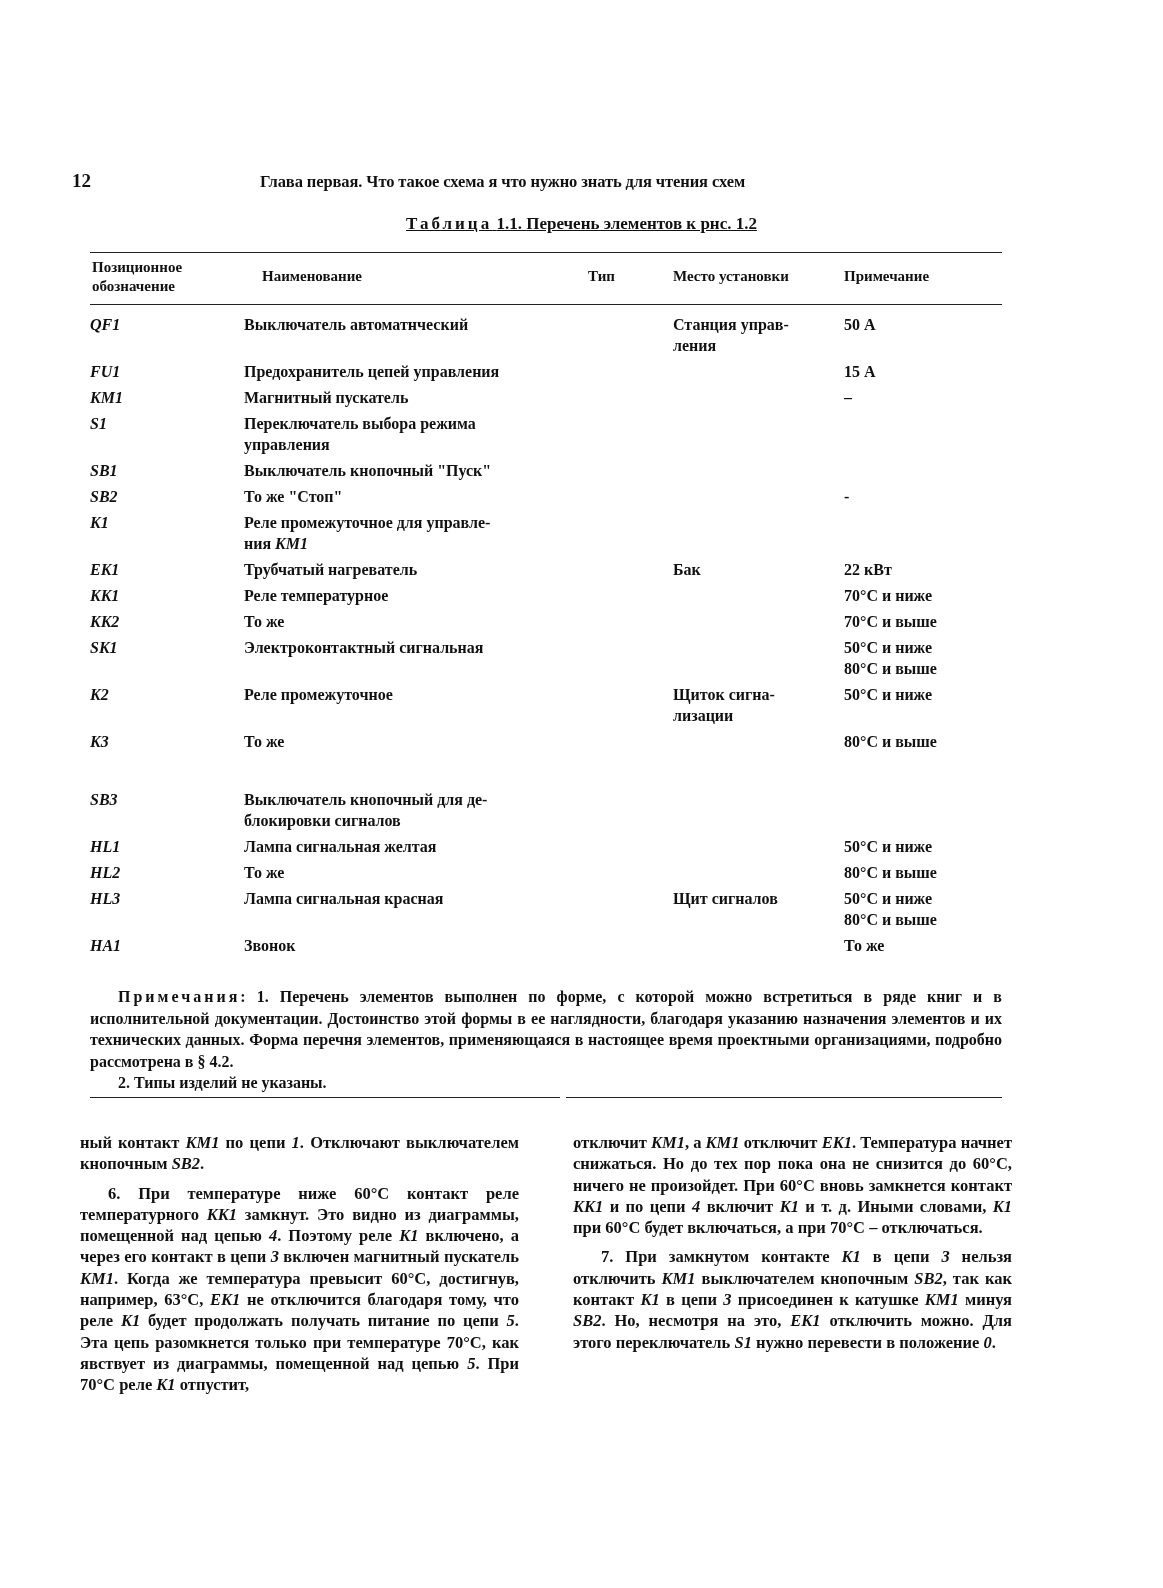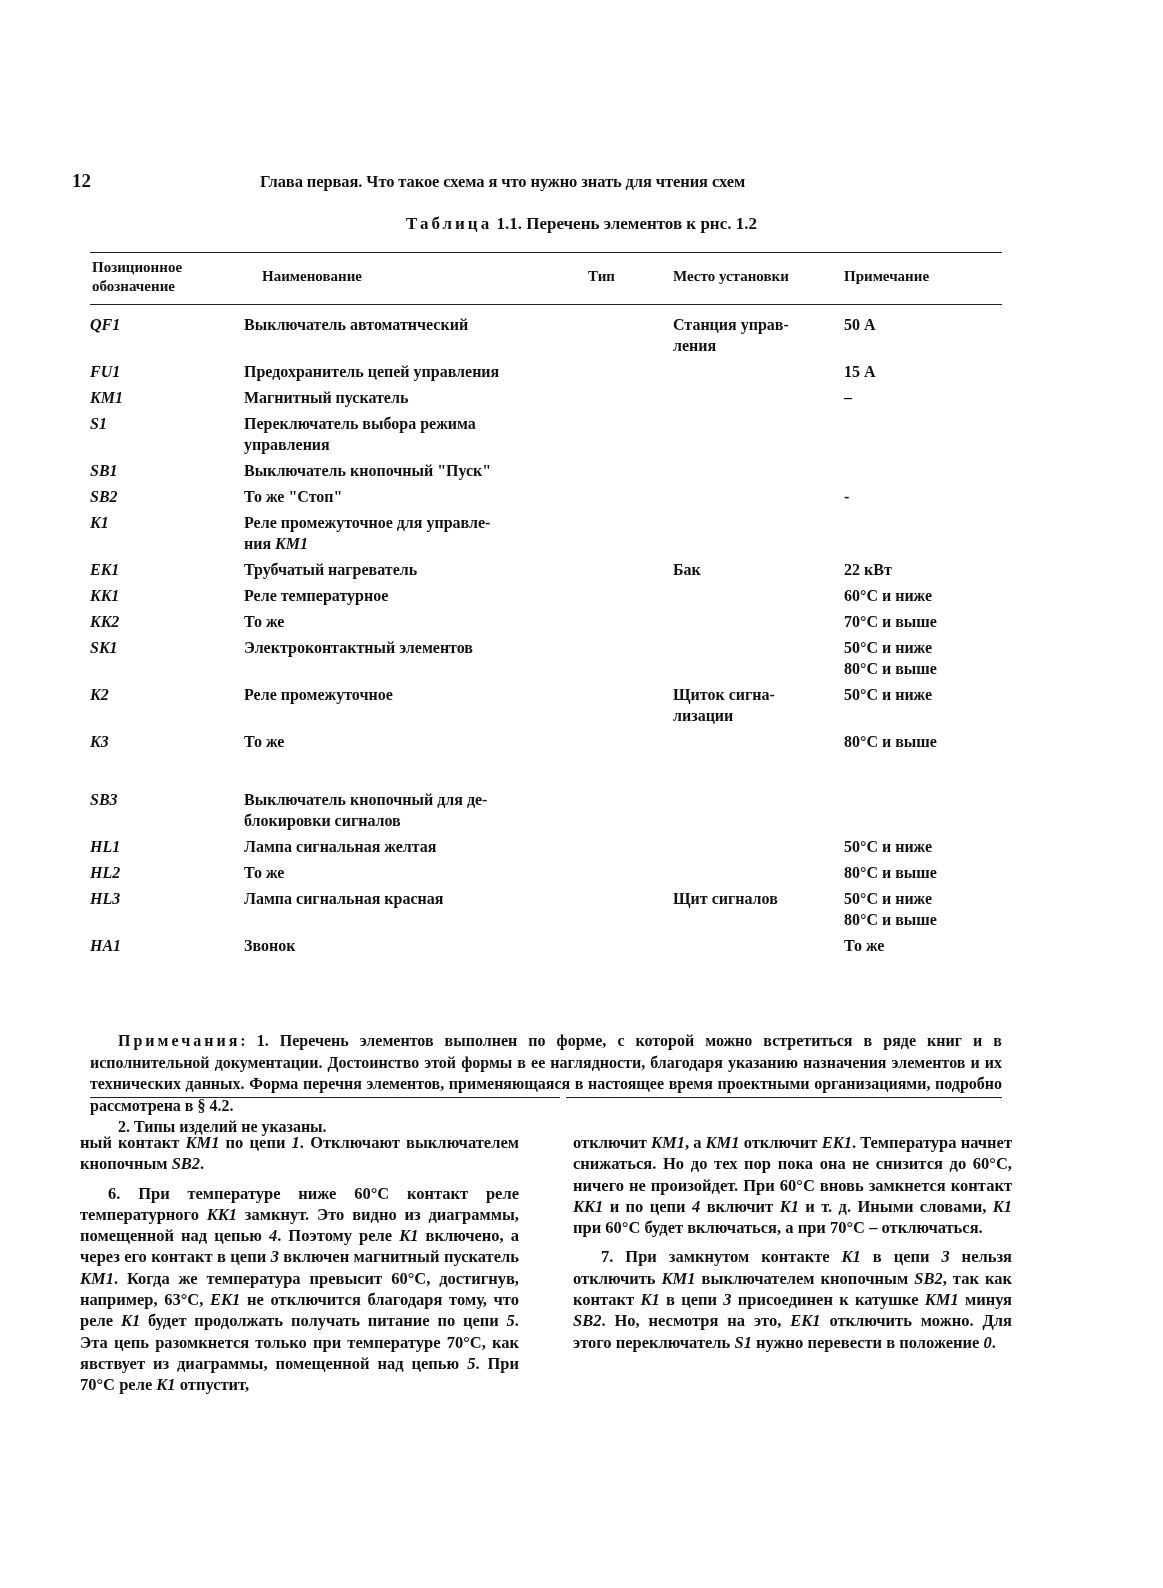--- a/index.html
+++ b/index.html
@@ -1,32 +1,32 @@
 <!DOCTYPE html>
 <html><head>
 <meta charset="utf-8">
 <style>
   html, body { margin: 0; padding: 0; background: #ffffff; }
   body { width: 1163px; height: 1588px; position: relative; color: #111; font-family: "Liberation Serif", "DejaVu Serif", serif; overflow: hidden; }
   .page-header { position: absolute; top: 170px; left: 72px; width: 940px; height: 24px; }
   .page-number { position: absolute; left: 0; top: 0; font-weight: bold; font-size: 19px; }
   .running-head { position: absolute; left: 188px; top: 2px; font-weight: bold; font-size: 16.5px; letter-spacing: -0.1px; }
-  .table-caption { position: absolute; top: 214px; left: 0; width: 1163px; text-align: center; font-size: 17px; font-weight: bold; }
+  .table-caption { position: absolute; top: 214px; left: 0; width: 1163px; text-align: center; font-size: 17px; font-weight: bold; text-decoration: underline; }
   .table-caption .spaced { letter-spacing: 3px; }
   .rule { position: absolute; height: 0; border-top: 1.5px solid #222; }
   .table-head { position: absolute; top: 258px; left: 90px; width: 920px; height: 44px; font-weight: bold; font-size: 15px; }
   .th { position: absolute; line-height: 19px; }
   .table-body { position: absolute; top: 314px; left: 90px; width: 920px; }
   .tr { position: relative; font-weight: bold; font-size: 16px; line-height: 21px; font-family: Liberation Serif, serif; }
   .td { position: absolute; top: 0; }
   .c-pos { left: 0; font-style: italic; }
   .c-name { left: 154px; width: 320px; }
   .c-place { left: 583px; width: 150px; }
   .c-note { left: 754px; width: 170px; }
-  .notes { position: absolute; top: 986px; left: 90px; width: 912px; font-size: 16px; font-weight: bold; line-height: 21.5px; text-align: justify; margin-top: 44px; }
+  .notes { position: absolute; top: 986px; left: 90px; width: 912px; font-size: 16px; font-weight: bold; line-height: 21.5px; text-align: justify; }
   .notes p { margin: 0; text-indent: 28px; }
   .notes .spaced { letter-spacing: 3px; }
   .col { position: absolute; top: 1124px; width: 455px; font-size: 16.5px; font-weight: bold; line-height: 21.3px; text-align: justify; }
   .col p { margin: 8px; }
   .col p.indent { text-indent: 28px; }
   .col-left { left: 72px; }
   .col-right { left: 565px; }
   i { font-style: italic; }
 </style>
 </head>
@@ -104,31 +104,31 @@
     <div class="tr" style="height: 26px;">
       <div class="td c-pos">EK1</div>
       <div class="td c-name">Трубчатый нагреватель</div>
       <div class="td c-place">Бак</div>
       <div class="td c-note">22 кВт</div>
     </div>
     <div class="tr" style="height: 26px;">
       <div class="td c-pos">KK1</div>
       <div class="td c-name">Реле температурное</div>
       <div class="td c-place"></div>
-      <div class="td c-note">60°С и ниже</div>
+      <div class="td c-note">70°С и ниже</div>
     </div>
     <div class="tr" style="height: 26px;">
       <div class="td c-pos">KK2</div>
       <div class="td c-name">То же</div>
       <div class="td c-place"></div>
       <div class="td c-note">70°С и выше</div>
     </div>
     <div class="tr" style="height: 47px;">
       <div class="td c-pos">SK1</div>
-      <div class="td c-name">Электроконтактный элементов</div>
+      <div class="td c-name">Электроконтактный сигнальная</div>
       <div class="td c-place"></div>
       <div class="td c-note">50°С и ниже<br>80°С и выше</div>
     </div>
     <div class="tr" style="height: 47px;">
       <div class="td c-pos">K2</div>
       <div class="td c-name">Реле промежуточное</div>
       <div class="td c-place">Щиток сигна-<br>лизации</div>
       <div class="td c-note">50°С и ниже</div>
     </div>
     <div class="tr" style="height: 26px;">

